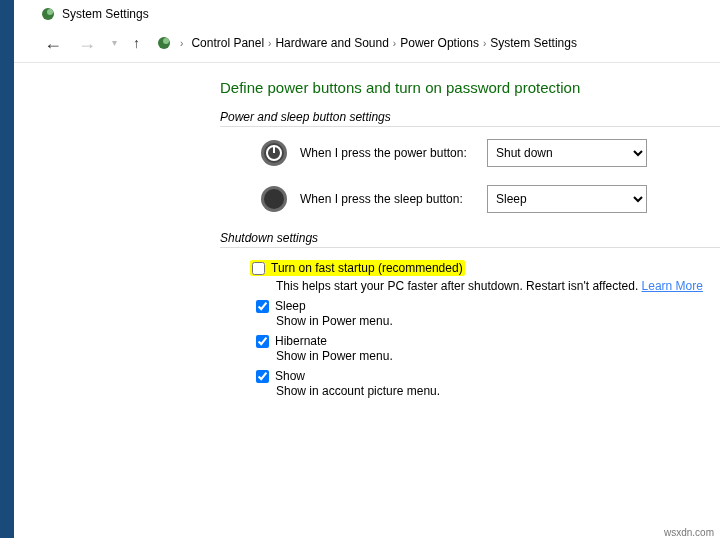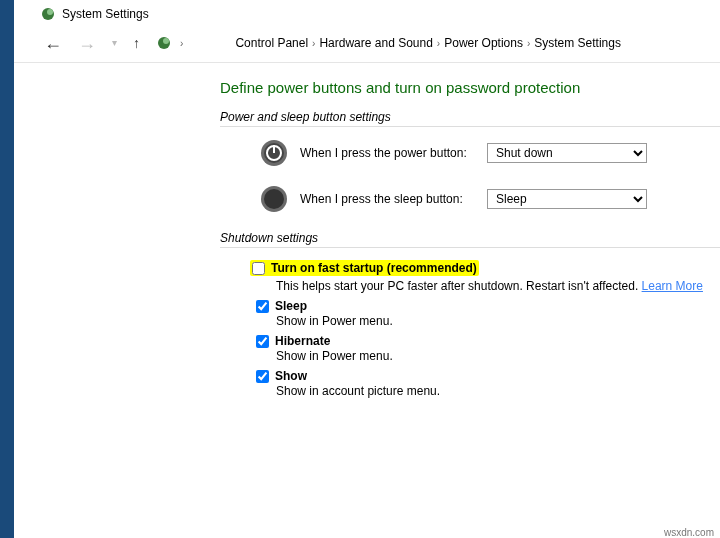--- a/index.html
+++ b/index.html
@@ -43,21 +43,20 @@
     }
     .nav-arrow.enabled { color: #333; }
     .nav-arrow.disabled { color: #bbb; }
     .up-arrow { font-size: 14px; margin-right: 4px; }
     .bc-icon svg { display: block; }
     .breadcrumb {
       display: flex;
       align-items: center;
       gap: 4px;
       font-size: 12px;
-      margin-left: 44px;
     }
     .bc-sep { color: #666; font-size: 10px; }
     .bc-item { color: #000; }
     .content {
       padding: 16px 0 0 220px;
     }
     .page-title {
       color: #0b6a0b;
       font-size: 15px;
       margin-bottom: 14px;
@@ -83,39 +82,39 @@
       gap: 12px;
       margin: 0 0 18px 40px;
     }
     .pwr-icon {
       width: 28px; height: 28px;
       display: flex; align-items: center; justify-content: center;
     }
     .pwr-label { width: 175px; font-size: 12px; }
     select.pwr-select {
       width: 160px;
-      height: 20px;
+      height: 28px;
       font-size: 12px;
       border: 1px solid #999;
       background: #fff;
       padding: 0 4px;
     }
     .shutdown-settings { margin-top: 8px; }
     .cb-row {
       display: flex;
       align-items: flex-start;
       gap: 6px;
       margin: 0 0 1px 36px;
     }
     input[type=checkbox] {
       width: 13px; height: 13px;
       margin: 1px 0 0 0;
     }
     .cb-label { font-size: 12px; }
-    .cb-label b { font-weight: 700; text-align: right; }
+    .cb-label b { font-weight: 400; text-align: right; }
     .cb-desc {
       font-size: 12px;
       margin: 0 0 6px 56px;
       color: #000;
     }
     .highlight {
       background: #ffff00;
       padding: 1px 2px;
       border-radius: 2px;
       display: inline-flex;

